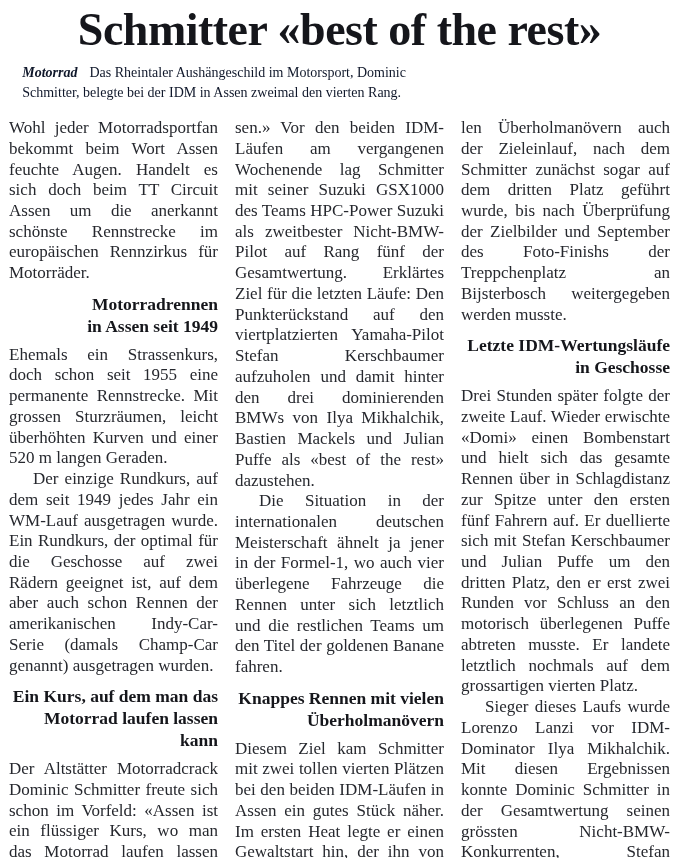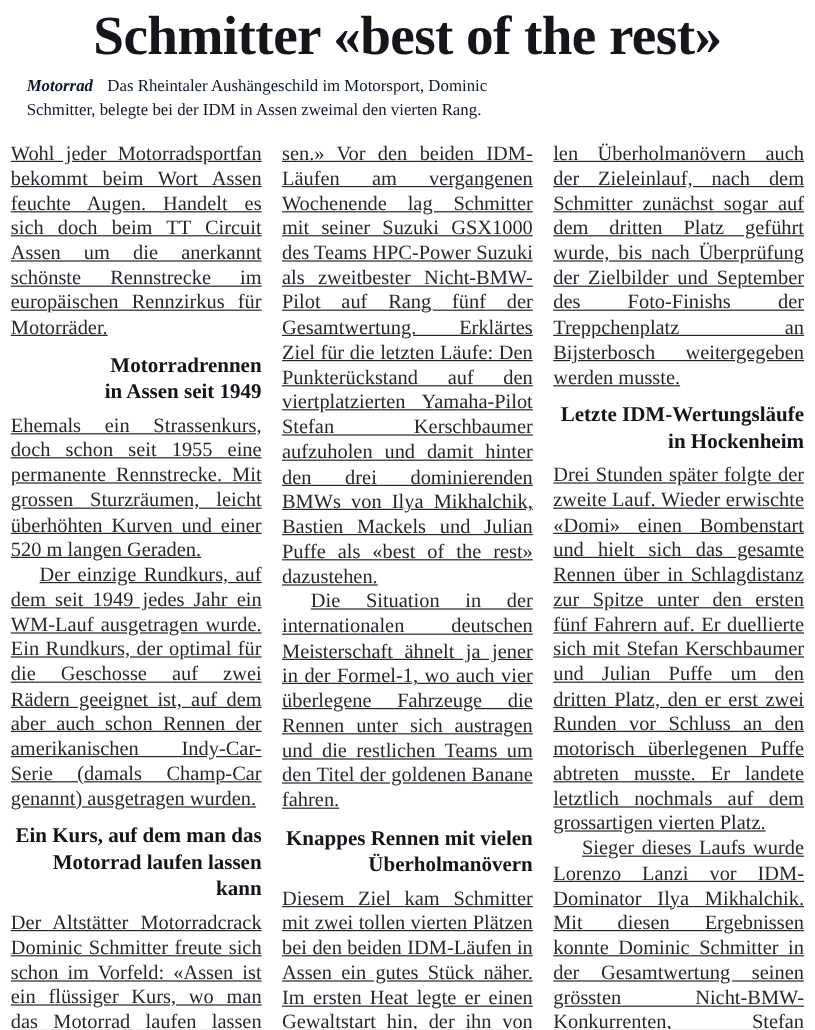--- a/index.html
+++ b/index.html
@@ -42,21 +42,21 @@
   }
   .col {
     flex: 1 1 0;
     min-width: 0;
     text-align: justify;
     font-size: 17px;
     line-height: 1.22;
     hyphens: auto;
     -webkit-hyphens: auto;
   }
-  .col p { margin: 0; text-decoration: underline; }
+  .col p { margin: 0; }
   .col p.indent { text-indent: 24px; }
   .subhead {
     margin: 10px 0 7px 0;
     text-align: right;
     font-size: 17.5px;
     line-height: 1.25;
     font-weight: 700;
     color: #15161b;
     white-space: pre-line;
   }
@@ -79,30 +79,30 @@
 in Assen seit 1949</h3>
       <p>Ehemals ein Strassenkurs, doch schon seit 1955 eine permanente Rennstrecke. Mit grossen Sturzräumen, leicht überhöhten Kurven und einer 520 m langen Geraden.</p>
       <p class="indent">Der einzige Rundkurs, auf dem seit 1949 jedes Jahr ein WM-Lauf ausgetragen wurde. Ein Rundkurs, der optimal für die Geschosse auf zwei Rädern geeignet ist, auf dem aber auch schon Rennen der amerikanischen Indy-Car-Serie (damals Champ-Car genannt) ausgetragen wurden.</p>
       <h3 class="subhead">Ein Kurs, auf dem man das
 Motorrad laufen lassen kann</h3>
       <p>Der Altstätter Motorradcrack Dominic Schmitter freute sich schon im Vorfeld: «Assen ist ein flüssiger Kurs, wo man das Motorrad laufen lassen kann, da ist das Fahrwerk im Vergleich zu anderen Strecken wie etwa dem Lausitzring eher sekundär. Mit meinem Fahrstil habe ich hier gute Chancen. Ich erwarte viel von As-</p>
     </div>
 
     <div class="col">
       <p>sen.» Vor den beiden IDM-Läufen am vergangenen Wochenende lag Schmitter mit seiner Suzuki GSX1000 des Teams HPC-Power Suzuki als zweitbester Nicht-BMW-Pilot auf Rang fünf der Gesamtwertung. Erklärtes Ziel für die letzten Läufe: Den Punkterückstand auf den viertplatzierten Yamaha-Pilot Stefan Kerschbaumer aufzuholen und damit hinter den drei dominierenden BMWs von Ilya Mikhalchik, Bastien Mackels und Julian Puffe als «best of the rest» dazustehen.</p>
-      <p class="indent">Die Situation in der internationalen deutschen Meisterschaft ähnelt ja jener in der Formel-1, wo auch vier überlegene Fahrzeuge die Rennen unter sich austragen und die restlichen Teams um den Titel der goldenen Banane fahren.</p>
+      <p class="indent">Die Situation in der internationalen deutschen Meisterschaft ähnelt ja jener in der Formel-1, wo auch vier überlegene Fahrzeuge die Rennen unter sich letztlich und die restlichen Teams um den Titel der goldenen Banane fahren.</p>
       <h3 class="subhead">Knappes Rennen mit vielen
 Überholmanövern</h3>
       <p>Diesem Ziel kam Schmitter mit zwei tollen vierten Plätzen bei den beiden IDM-Läufen in Assen ein gutes Stück näher. Im ersten Heat legte er einen Gewaltstart hin, der ihn von Startplatz sieben auf Rang vier vorbrachte.</p>
 
     </div>
 
     <div class="col">
       <p>len Überholmanövern auch der Zieleinlauf, nach dem Schmitter zunächst sogar auf dem dritten Platz geführt wurde, bis nach Überprüfung der Zielbilder und September des Foto-Finishs der Treppchenplatz an Bijsterbosch weitergegeben werden musste.</p>
       <h3 class="subhead">Letzte IDM-Wertungsläufe
-in Hockenheim</h3>
+in Geschosse</h3>
       <p>Drei Stunden später folgte der zweite Lauf. Wieder erwischte «Domi» einen Bombenstart und hielt sich das gesamte Rennen über in Schlagdistanz zur Spitze unter den ersten fünf Fahrern auf. Er duellierte sich mit Stefan Kerschbaumer und Julian Puffe um den dritten Platz, den er erst zwei Runden vor Schluss an den motorisch überlegenen Puffe abtreten musste. Er landete letztlich nochmals auf dem grossartigen vierten Platz.</p>
       <p class="indent">Sieger dieses Laufs wurde Lorenzo Lanzi vor IDM-Dominator Ilya Mikhalchik. Mit diesen Ergebnissen konnte Dominic Schmitter in der Gesamtwertung seinen grössten Nicht-BMW-Konkurrenten, Stefan Kerschbaumer, überholen und liegt jetzt auf Platz vier. Die letzten beiden Wertungsläufe finden Ende September in Hockenheim statt.</p>
 
     </div>
 
   </div>
 </div>
 
 </body></html>

